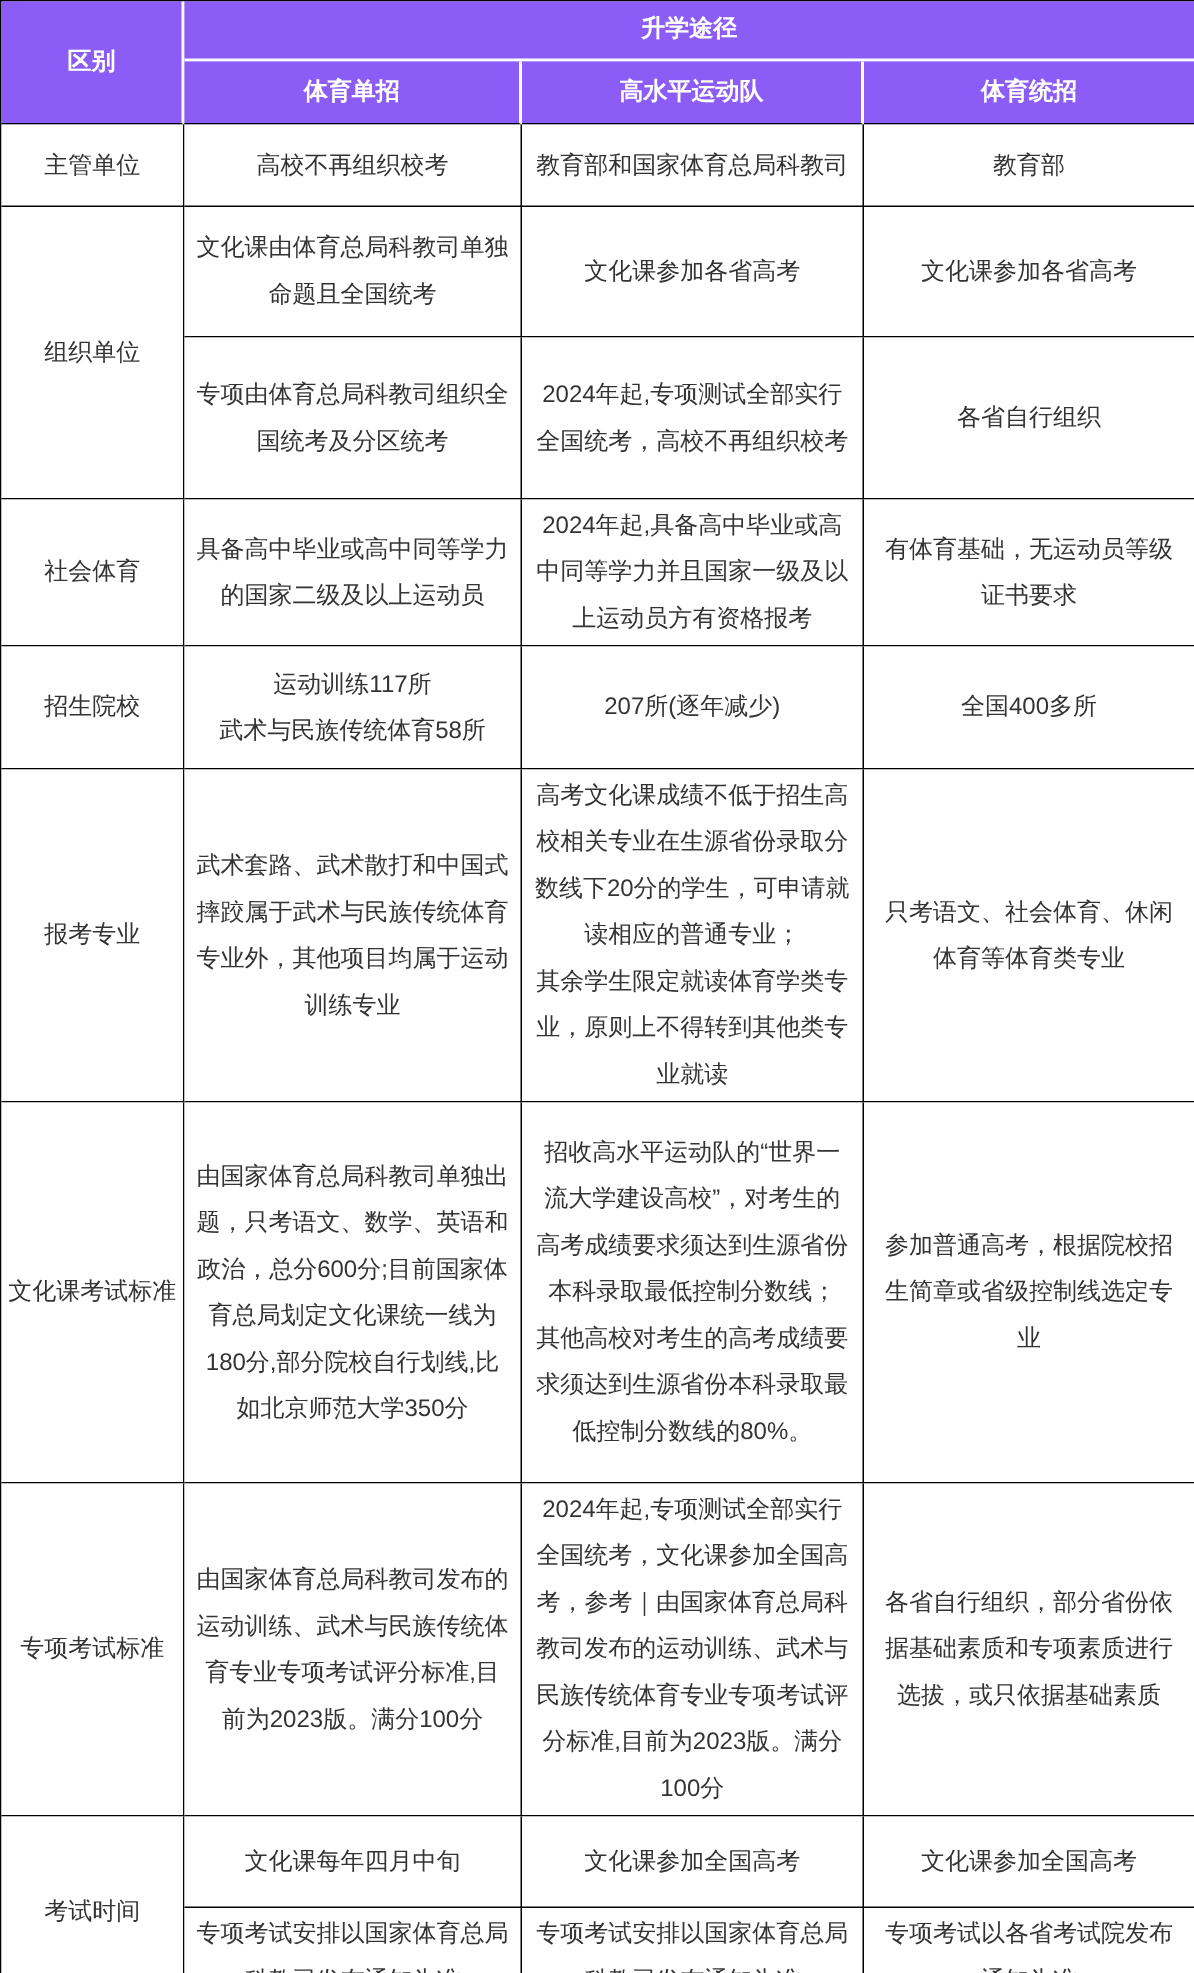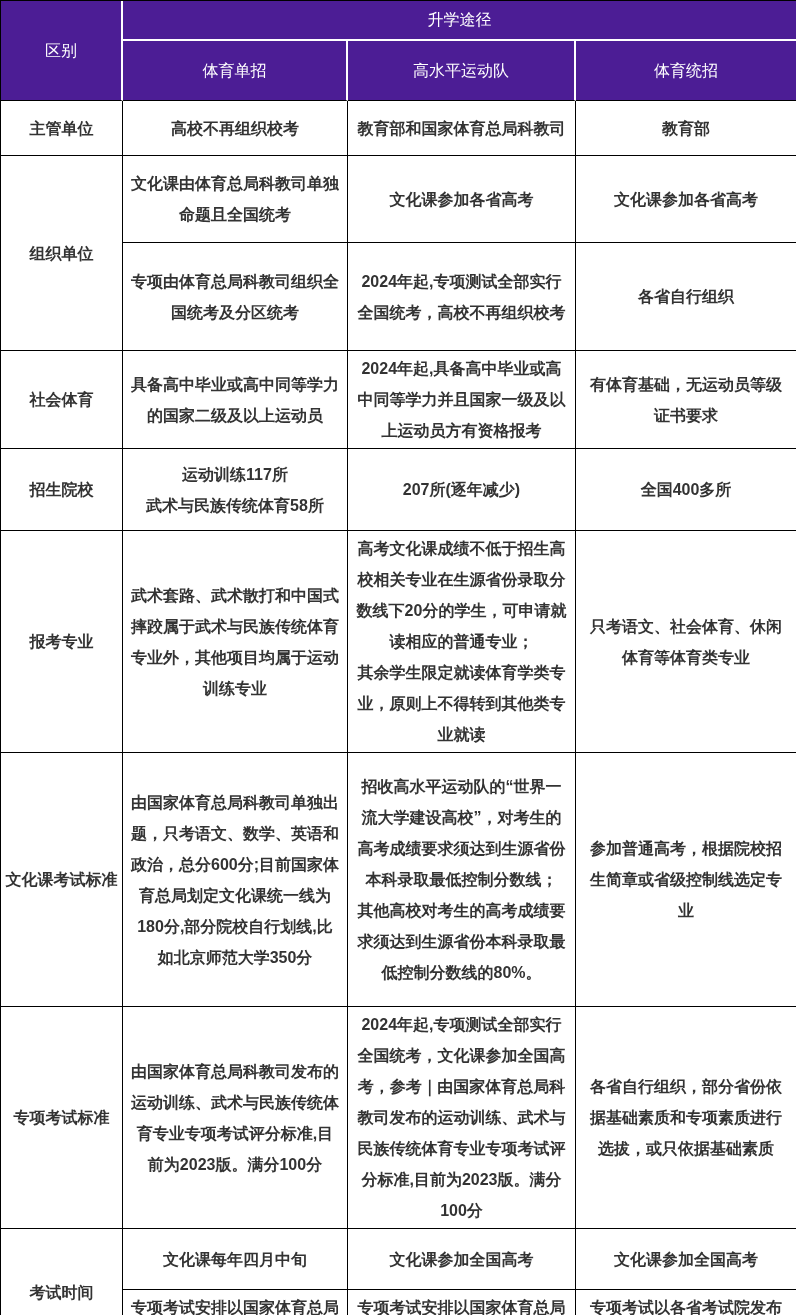--- a/index.html
+++ b/index.html
@@ -17,42 +17,42 @@
     table-layout: fixed;
     width: 796px;
     border-top: 1px solid #000;
     border-left: 1px solid #000;
   }
   td, th {
     box-sizing: border-box;
     text-align: center;
     vertical-align: middle;
     font-size: 16px;
-    font-weight: bold;
+    font-weight: normal;
     overflow: hidden;
   }
   
   td {
     border-right: 1px solid #000;
     border-bottom: 1px solid #000;
     color: #333333;
     background: #ffffff;
     line-height: 31px;
     padding: 2px 7px;
     white-space: pre-line;
   }
   td.rowlabel {
     padding: 2px 1px;
     white-space: normal;
   }
   
   th.head {
-    background: #4c1d95;
+    background: #8b5cf6;
     color: #ffffff;
-    font-weight: normal;
+    font-weight: bold;
     line-height: 20px;
     padding: 2px;
   }
   th.corner {
     border-right: 2px solid #ffffff;
     border-bottom: 1px solid #000;
     margin-top: 15px;
   }
   th.group {
     border-right: 1px solid #000;
@@ -60,21 +60,21 @@
   }
   th.subhead {
     border-right: 2px solid #ffffff;
     border-bottom: 1px solid #000;
   }
   th.subhead.last {
     border-right: 1px solid #22c55e;
   }
   
   tr.hr1  { height: 40px; }
-  tr.hr2  { height: 60px; }
+  tr.hr2  { height: 42px; }
   tr.r0   { height: 55px; }
   tr.r1   { height: 87px; }
   tr.r2   { height: 108px; }
   tr.r3   { height: 90px; }
   tr.r4   { height: 82px; }
   tr.r5   { height: 217px; }
   tr.r6   { height: 254px; }
   tr.r7   { height: 201px; }
   tr.r8   { height: 61px; }
   tr.r9   { height: 67px; }

